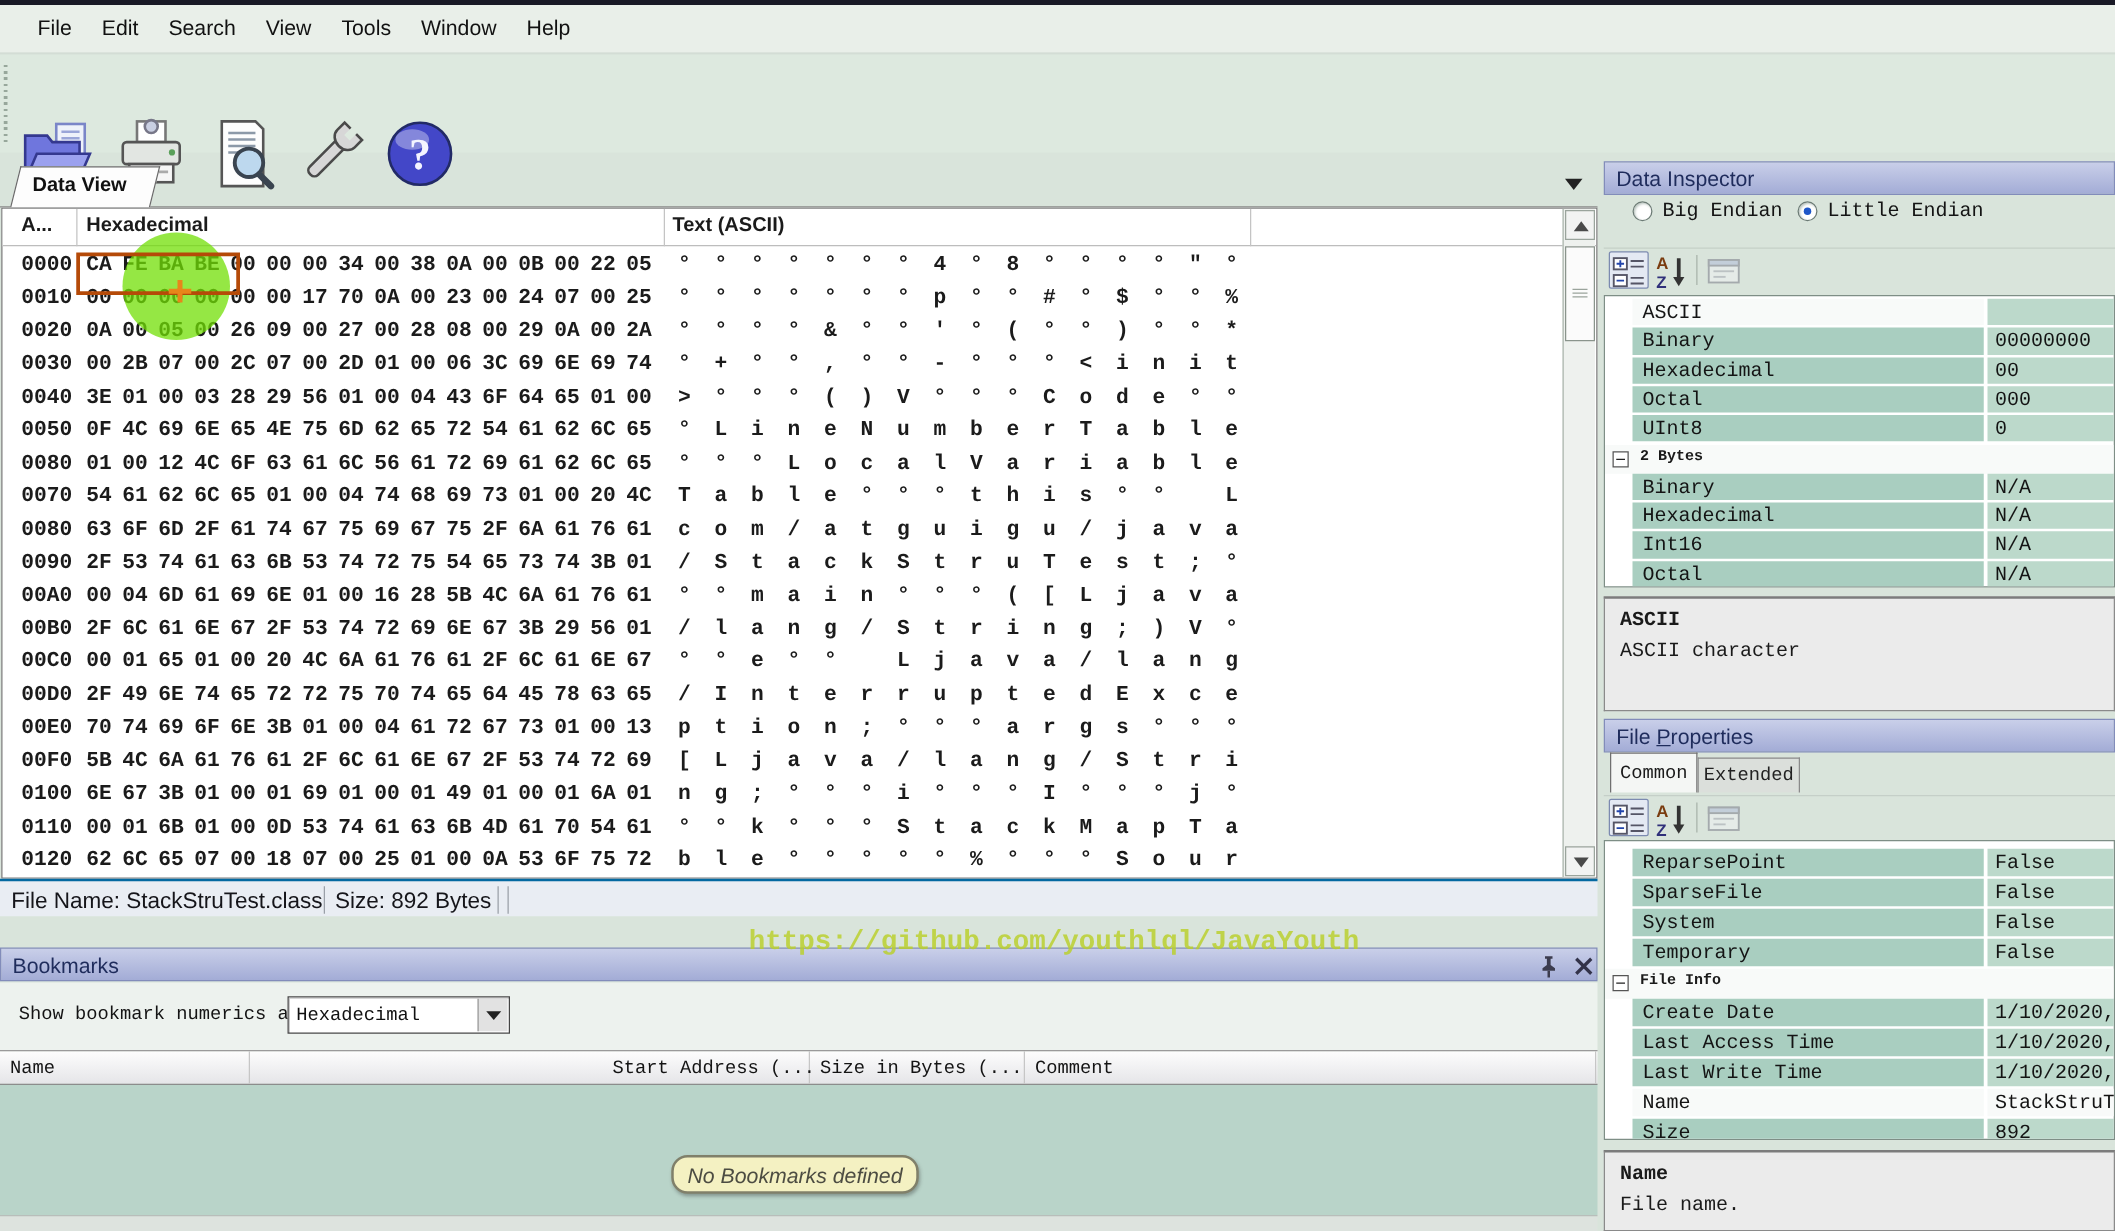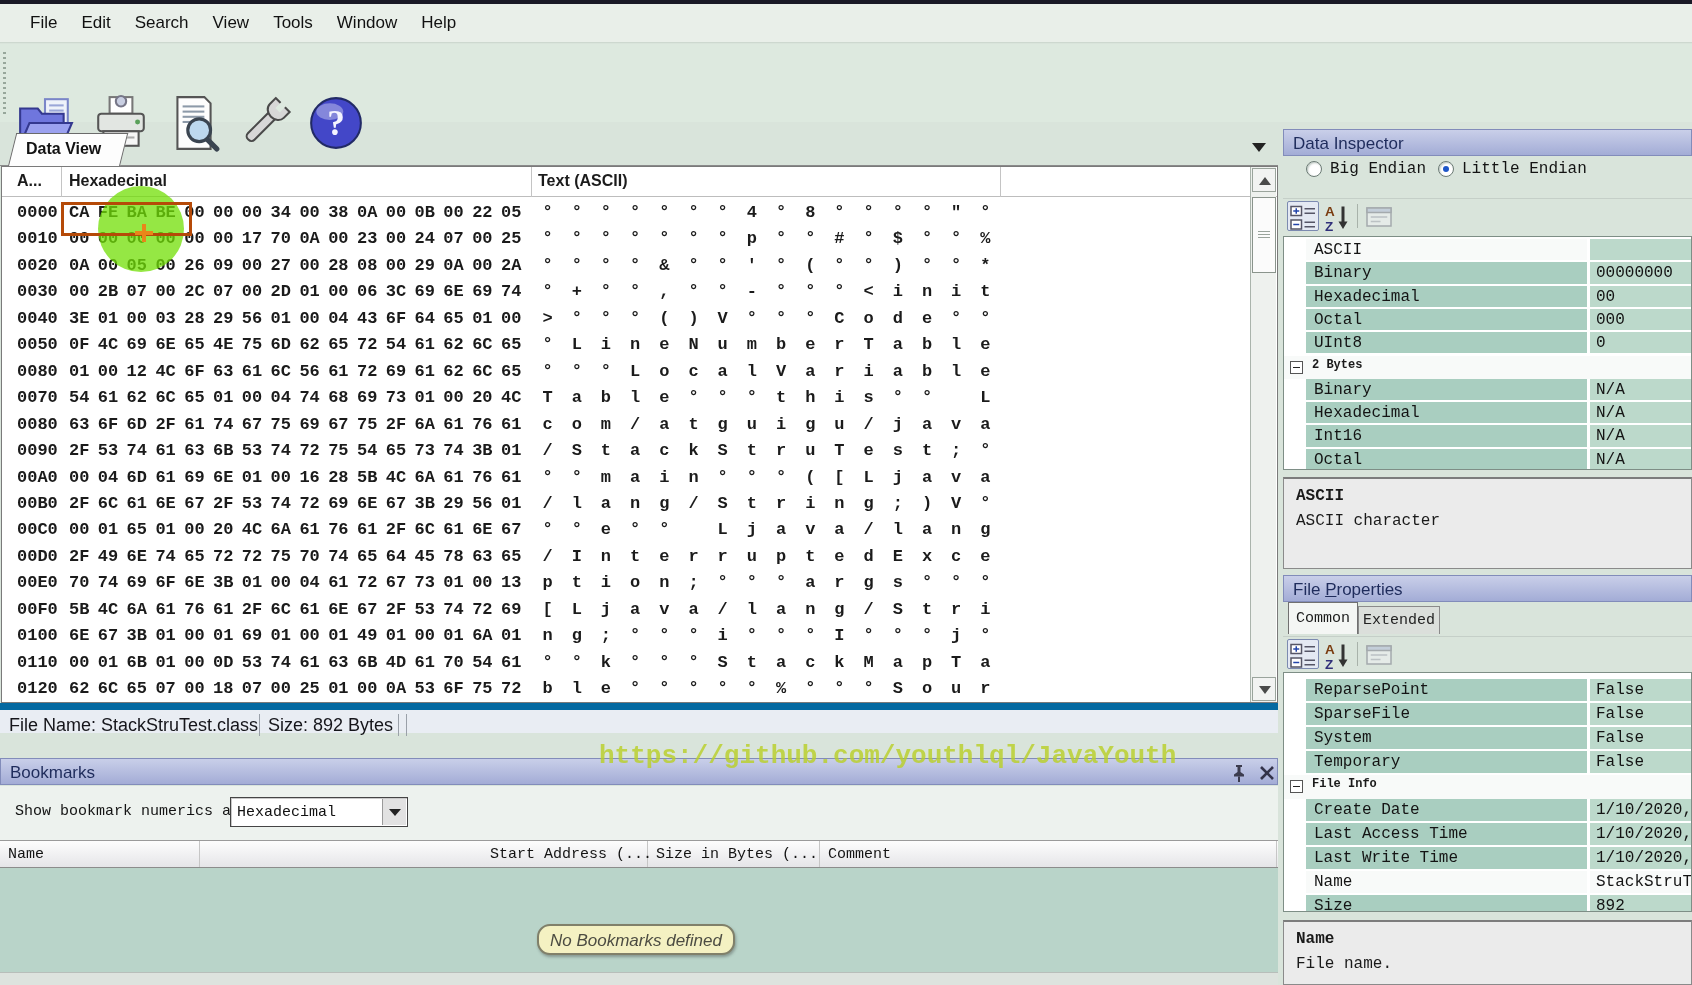--- a/index.html
+++ b/index.html
@@ -55,27 +55,27 @@
   #dv-scroll { position:absolute; right:1px; top:0; width:26px; height:535px; background:#eef1ee; border-left:1px solid #aab4ac; }
   .sb-btn { position:absolute; left:1px; width:24px; height:24px; background:#f2f3f2; border:1px solid #9aa49c; }
   .sb-up { top:1px; } .sb-down { bottom:1px; }
   .tri-up { position:absolute; left:6px; top:8px; width:0; height:0; border-left:6px solid transparent; border-right:6px solid transparent; border-bottom:8px solid #4a4a4a; }
   .tri-down { position:absolute; left:6px; top:8px; width:0; height:0; border-left:6px solid transparent; border-right:6px solid transparent; border-top:8px solid #4a4a4a; }
   #dv-thumb { position:absolute; left:1px; top:30px; width:24px; height:76px; background:#fbfbfb; border:1px solid #8a948c; }
   #dv-thumb i { display:block; height:1px; background:#9aa49c; margin:2px 5px 0 5px; }
   #dv-thumb i:first-child { margin-top:33px; }
 
   
-  #statusbar { position:absolute; left:0; top:703px; width:1278px; height:30px; background:#e9edf3; border-top:7px solid #0369a1; }
+  #statusbar { position:absolute; left:0; top:703px; width:1278px; height:30px; background:#e9edf3; border-top:2px solid #0369a1; }
   .st-txt { position:absolute; top:5px; font-size:18px; color:#15151a; }
   .st-div { position:absolute; top:4px; width:1px; height:22px; background:#9aa0a8; }
 
   
   #watermark { position:absolute; left:599px; top:741px; width:540px; font-family:"Liberation Mono",monospace;
-    font-size:26px; font-weight:bold; letter-spacing:0px; color:rgba(186,208,40,0.82); z-index:30; pointer-events:none; }
+    font-size:22px; font-weight:bold; letter-spacing:0px; color:rgba(186,208,40,0.82); z-index:30; pointer-events:none; }
 
   
   .ptitle { position:absolute; height:27px; background:linear-gradient(180deg,#c9cfe9 0%, #a3acd6 100%);
     border:1px solid #828cba; }
   .ptitle span { position:absolute; left:9px; top:4px; font-size:17px; color:#1f2c5c; }
 
   
   #bm-title { left:0; top:758px; width:1278px; }
   .bm-ico { position:absolute; top:4px; width:20px; height:20px; cursor:pointer; }
   #bm-pin { left:1228px; } #bm-close { left:1256px; }

